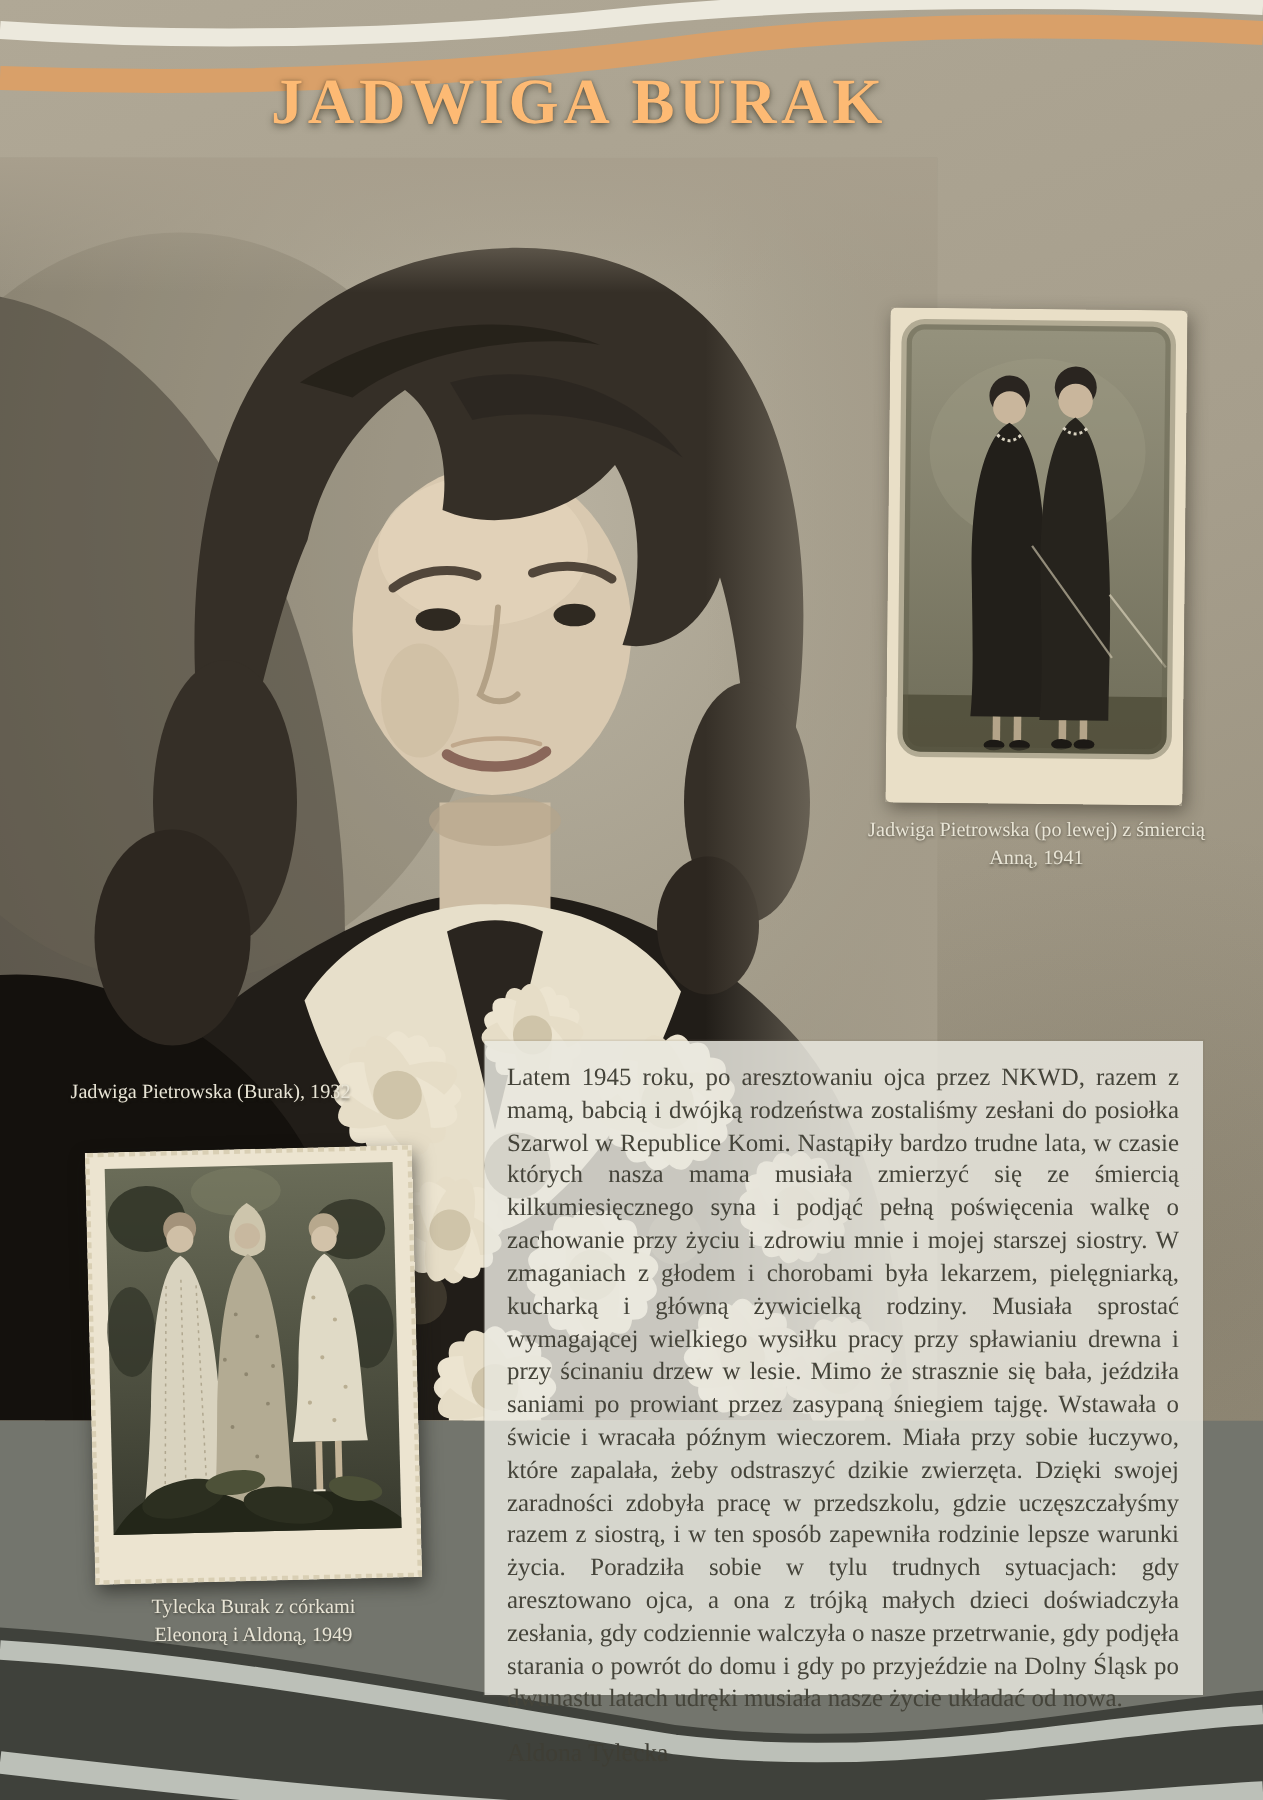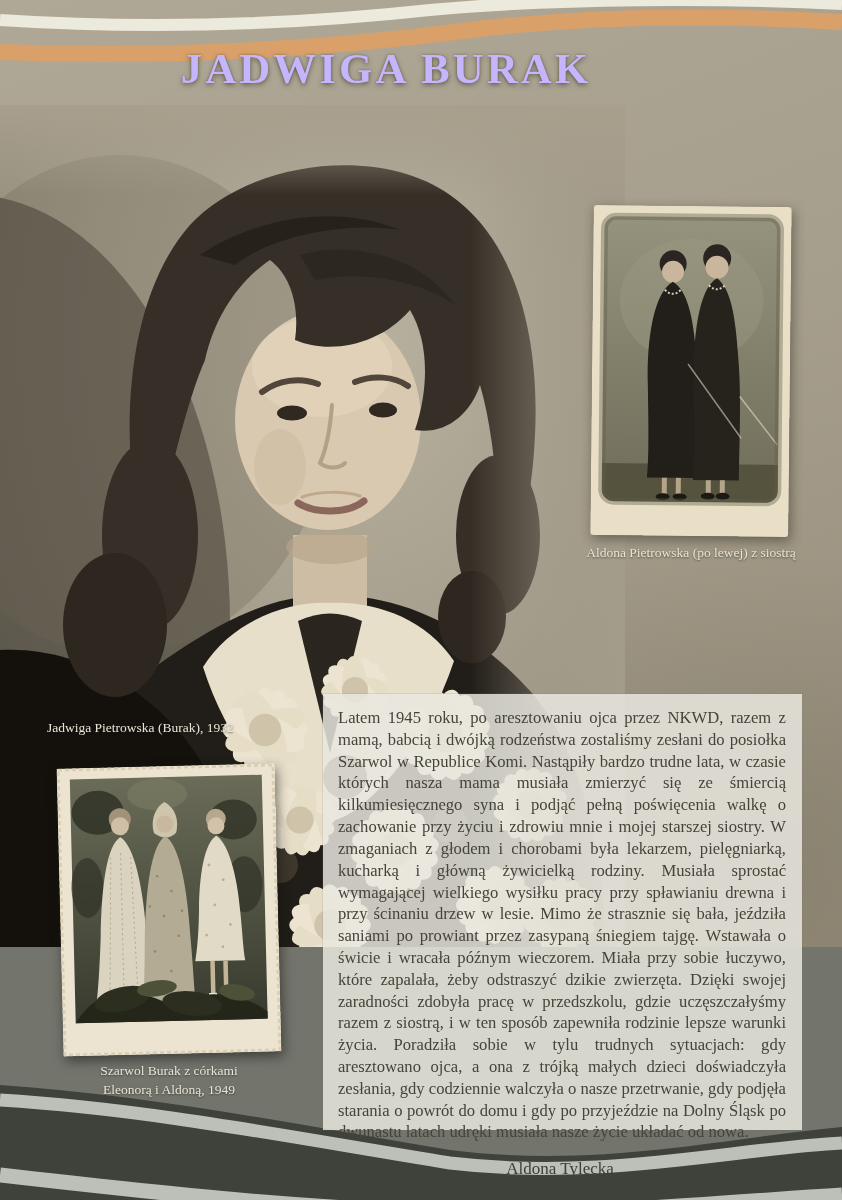--- a/index.html
+++ b/index.html
@@ -10,21 +10,21 @@
   .bg-top{
     position:absolute;inset:0;
     background:
       radial-gradient(ellipse 420px 320px at 18% 28%, rgba(255,255,255,0.06), rgba(255,255,255,0) 70%),
       radial-gradient(ellipse 520px 420px at 88% 70%, rgba(58,52,38,0.14), rgba(58,52,38,0) 70%),
       linear-gradient(160deg,#b0a896 0%,#a69e8c 40%,#978f7c 75%,#8d8572 100%);
   }
   .wave-top{position:absolute;left:0;top:0;width:842px;height:120px;z-index:6;}
   .page-title{
     position:absolute;left:0;top:44px;width:772px;margin:0;text-align:center;z-index:7;
-    font-size:43px;font-weight:bold;letter-spacing:3px;color:#c4b5fd;
+    font-size:43px;font-weight:bold;letter-spacing:3px;color:#fdba74;
     text-shadow:0 2px 5px rgba(50,45,30,0.55), 0 0 2px rgba(50,45,30,0.4);
   }
   .photo-main{position:absolute;left:0;top:105px;width:625px;height:842px;z-index:2;}
   .photo-1941{
     position:absolute;left:592px;top:206px;width:198px;height:330px;z-index:10;
     transform:rotate(0.6deg);box-shadow:2px 4px 12px rgba(30,26,18,0.45);
   }
   .photo-1957{
     position:absolute;left:60px;top:766px;width:218px;height:288px;z-index:35;
     transform:rotate(-1.4deg);box-shadow:2px 5px 12px rgba(20,20,16,0.55);
@@ -36,21 +36,21 @@
   .caption-1957{left:62px;top:1062px;width:214px;text-align:center;}
   .text-panel{
     position:absolute;left:323px;top:694px;width:479px;height:436px;z-index:40;
     background:rgba(233,232,224,0.84);box-sizing:border-box;padding:13px 16px 10px 15px;
     box-shadow:0 0 0 1px rgba(120,115,100,0.15);
   }
   .body-text{
     margin:0;font-size:16.6px;line-height:1.315;color:#45443a;
     text-align:justify;text-justify:inter-word;
   }
-  .signature{margin:16px 4px 0 0;text-align:center;font-size:17px;color:#3f3e35;}
+  .signature{margin:16px 4px 0 0;text-align:left;font-size:17px;color:#3f3e35;}
   .bottom-band{position:absolute;left:0;top:947px;width:842px;height:253px;z-index:3;}
 </style>
 </head>
 <body>
 
 <div class="poster">
 
   <div class="bg-top"></div>
 
   <div class="photo-main">
@@ -184,21 +184,22 @@
           <ellipse cx="132" cy="290" rx="7" ry="3.5" fill="#1c1915"></ellipse>
 
         <path d="M96,158 L150,232" stroke="#cfc7ae" stroke-width="1.5" opacity="0.65"></path>
         <path d="M148,190 L186,238" stroke="#d8d0b8" stroke-width="1.5" opacity="0.7"></path>
       </g>
       <rect x="11" y="11" width="176" height="285" rx="12" fill="none" stroke="#5e5c49" stroke-opacity="0.4" stroke-width="7"></rect>
     </svg>
   </div>
 
   <div class="caption caption-1941">
-    <div>Aldona Pietrowska (po lewej) z siostrą</div>
+    <div>Jadwiga Pietrowska (po lewej) z śmiercią</div>
+    <div>Anną, 1941</div>
   </div>
 
   <div class="caption caption-1932">Jadwiga Pietrowska (Burak), 1932</div>
 
   <div class="photo-1957">
     <svg width="218" height="288" viewBox="0 0 218 288">
       <defs>
         <linearGradient id="garden" x1="0" y1="0" x2="0" y2="1">
           <stop offset="0" stop-color="#6a6c58"></stop>
             <stop offset="1" stop-color="#383a2e"></stop>
@@ -252,21 +253,21 @@
 
       <path d="M13,255 C40,212 82,224 110,240 C140,222 180,228 205,248 L205,255 Z" fill="#232619"></path>
       <ellipse cx="60" cy="232" rx="28" ry="12" fill="#2c2f20" transform="rotate(-12 60 232)"></ellipse>
       <ellipse cx="130" cy="238" rx="30" ry="12" fill="#2c2f20" transform="rotate(8 130 238)"></ellipse>
       <ellipse cx="95" cy="222" rx="20" ry="8" fill="#4d5138" transform="rotate(-6 95 222)"></ellipse>
       <ellipse cx="175" cy="228" rx="18" ry="8" fill="#4d5138" transform="rotate(10 175 228)"></ellipse>
     </svg>
   </div>
 
   <div class="caption caption-1957">
-    <div>Szarwol Burak z córkami</div>
+    <div>Tylecka Burak z córkami</div>
     <div>Eleonorą i Aldoną, 1949</div>
   </div>
 
   <div class="text-panel">
     <p class="body-text">Latem 1945 roku, po aresztowaniu ojca przez NKWD, razem z mamą, babcią i dwójką rodzeństwa zostaliśmy zesłani do posiołka Szarwol w Republice Komi. Nastąpiły bardzo trudne lata, w czasie których nasza mama musiała zmierzyć się ze śmiercią kilkumiesięcznego syna i podjąć pełną poświęcenia walkę o zachowanie przy życiu i zdrowiu mnie i mojej starszej siostry. W zmaganiach z głodem i chorobami była lekarzem, pielęgniarką, kucharką i główną żywicielką rodziny. Musiała sprostać wymagającej wielkiego wysiłku pracy przy spławianiu drewna i przy ścinaniu drzew w lesie. Mimo że strasznie się bała, jeździła saniami po prowiant przez zasypaną śniegiem tajgę. Wstawała o świcie i wracała późnym wieczorem. Miała przy sobie łuczywo, które zapalała, żeby odstraszyć dzikie zwierzęta. Dzięki swojej zaradności zdobyła pracę w przedszkolu, gdzie uczęszczałyśmy razem z siostrą, i w ten sposób zapewniła rodzinie lepsze warunki życia. Poradziła sobie w tylu trudnych sytuacjach: gdy aresztowano ojca, a ona z trójką małych dzieci doświadczyła zesłania, gdy codziennie walczyła o nasze przetrwanie, gdy podjęła starania o powrót do domu i gdy po przyjeździe na Dolny Śląsk po dwunastu latach udręki musiała nasze życie układać od nowa.</p>
     <p class="signature">Aldona Tylecka</p>
   </div>
 
 </div>
 

